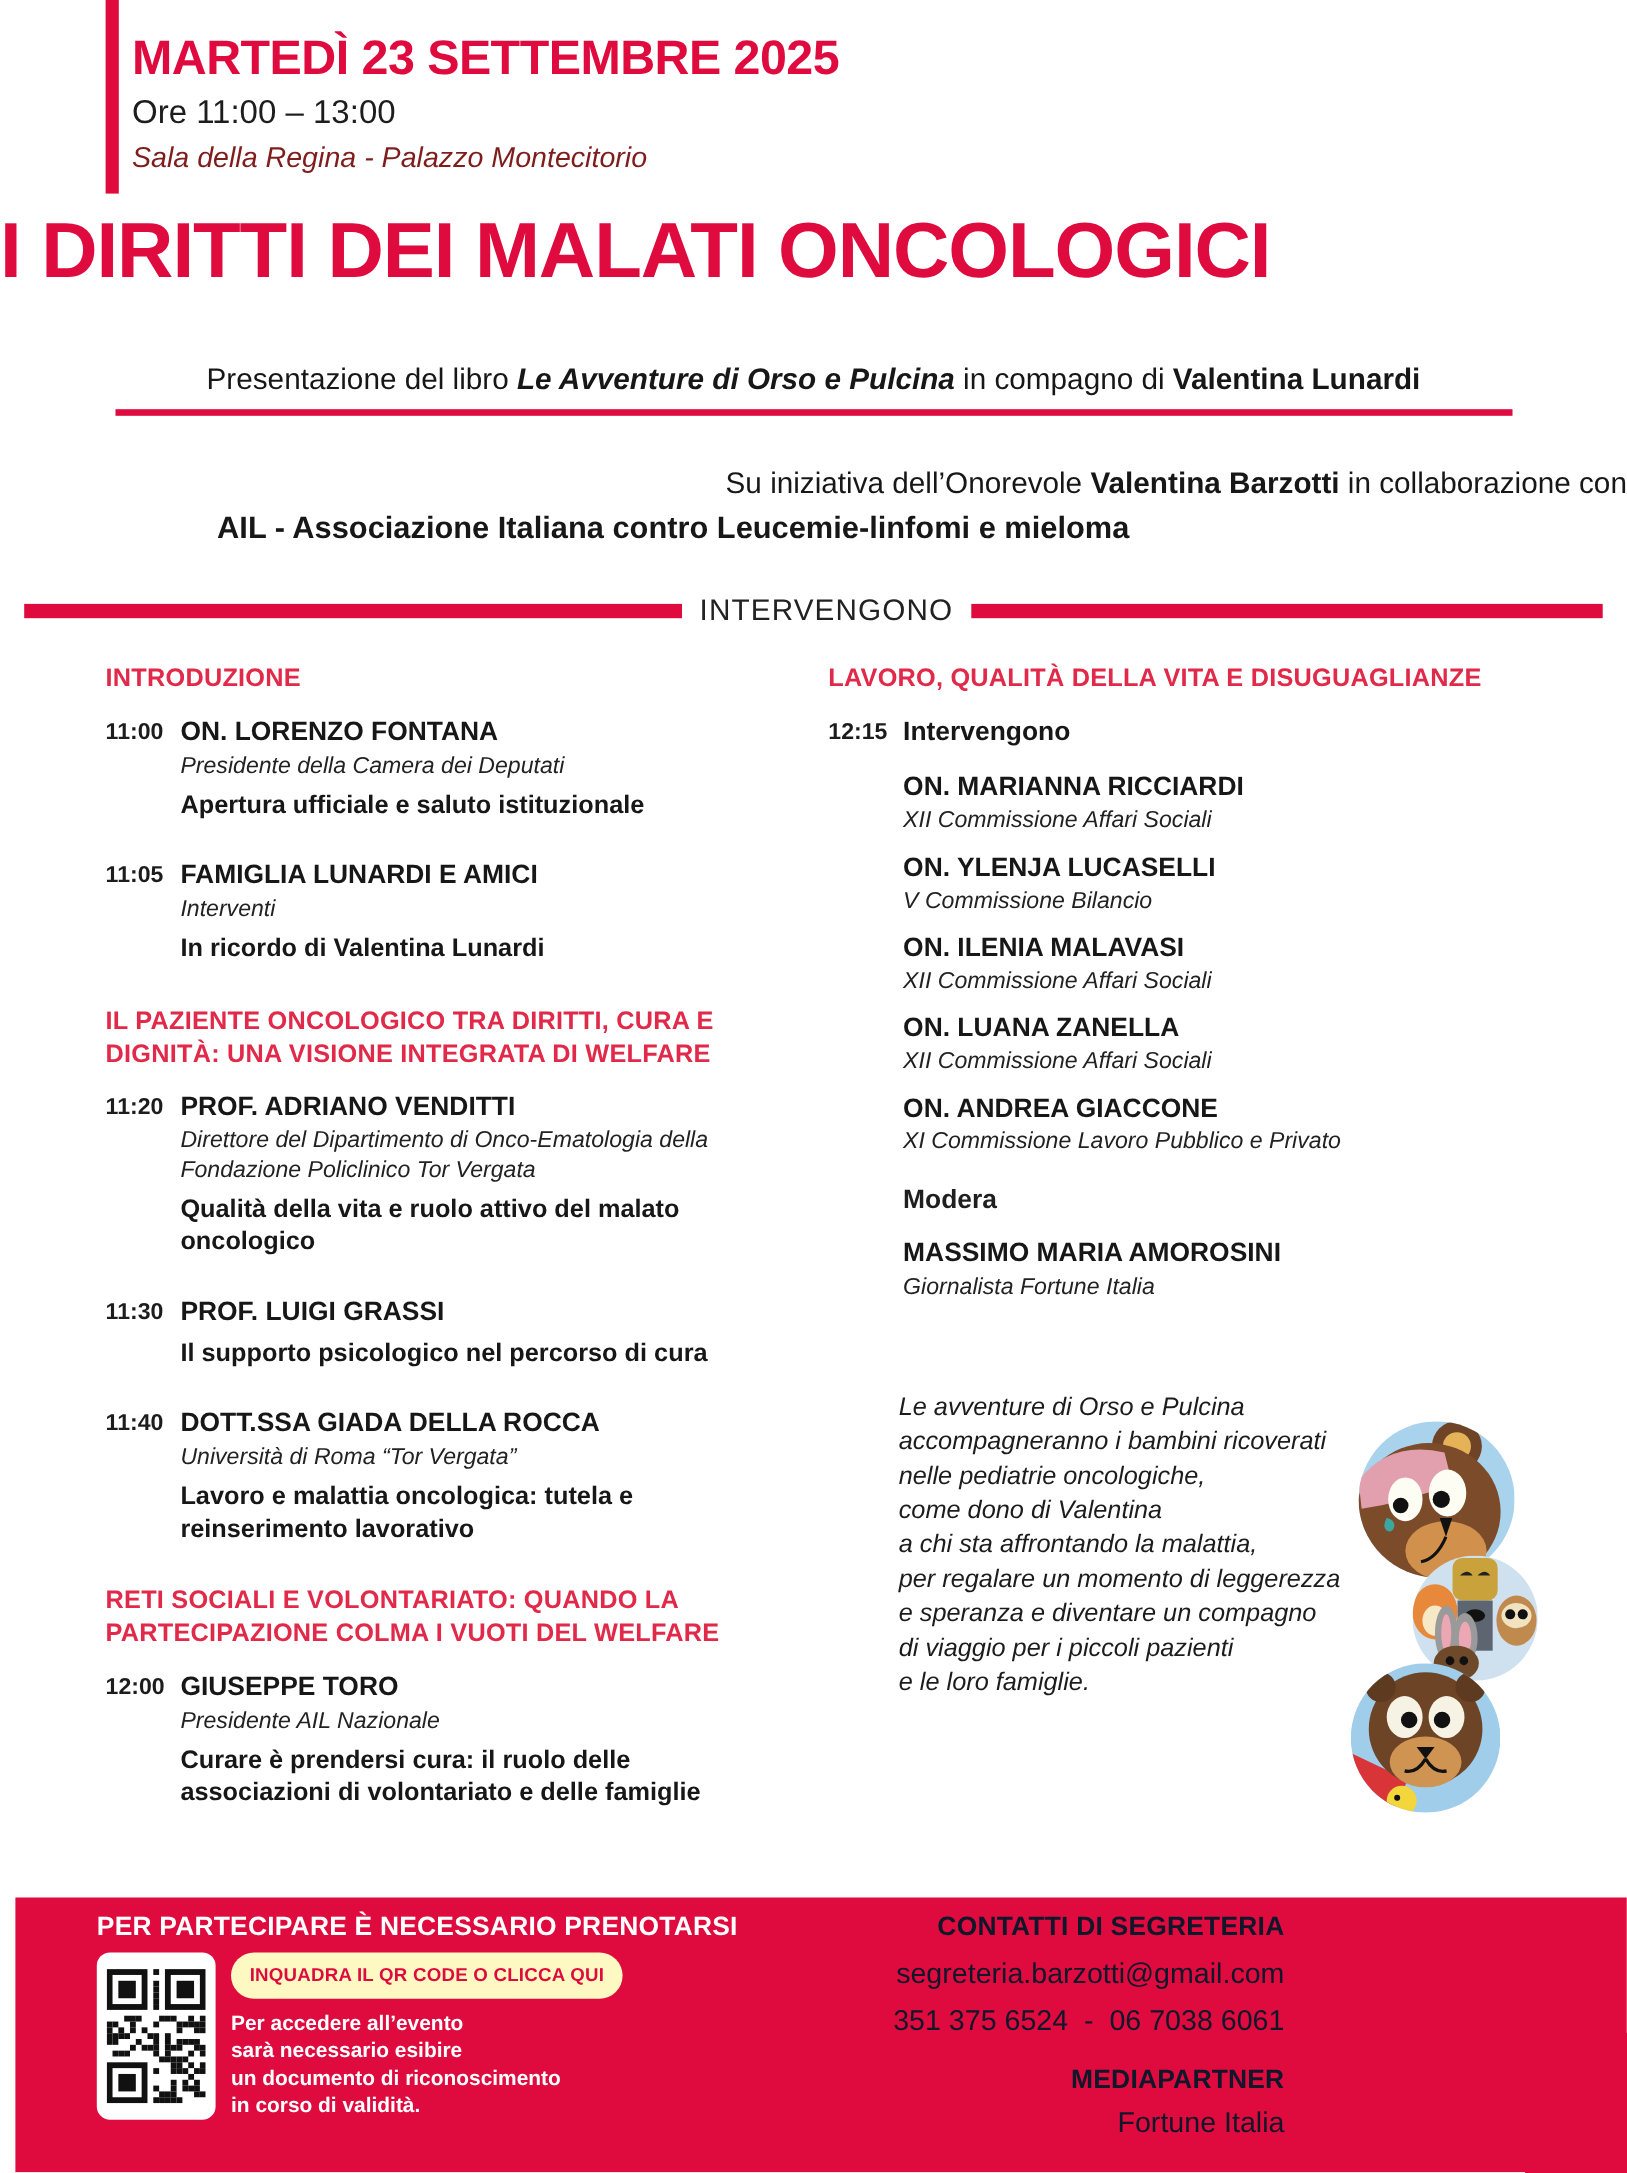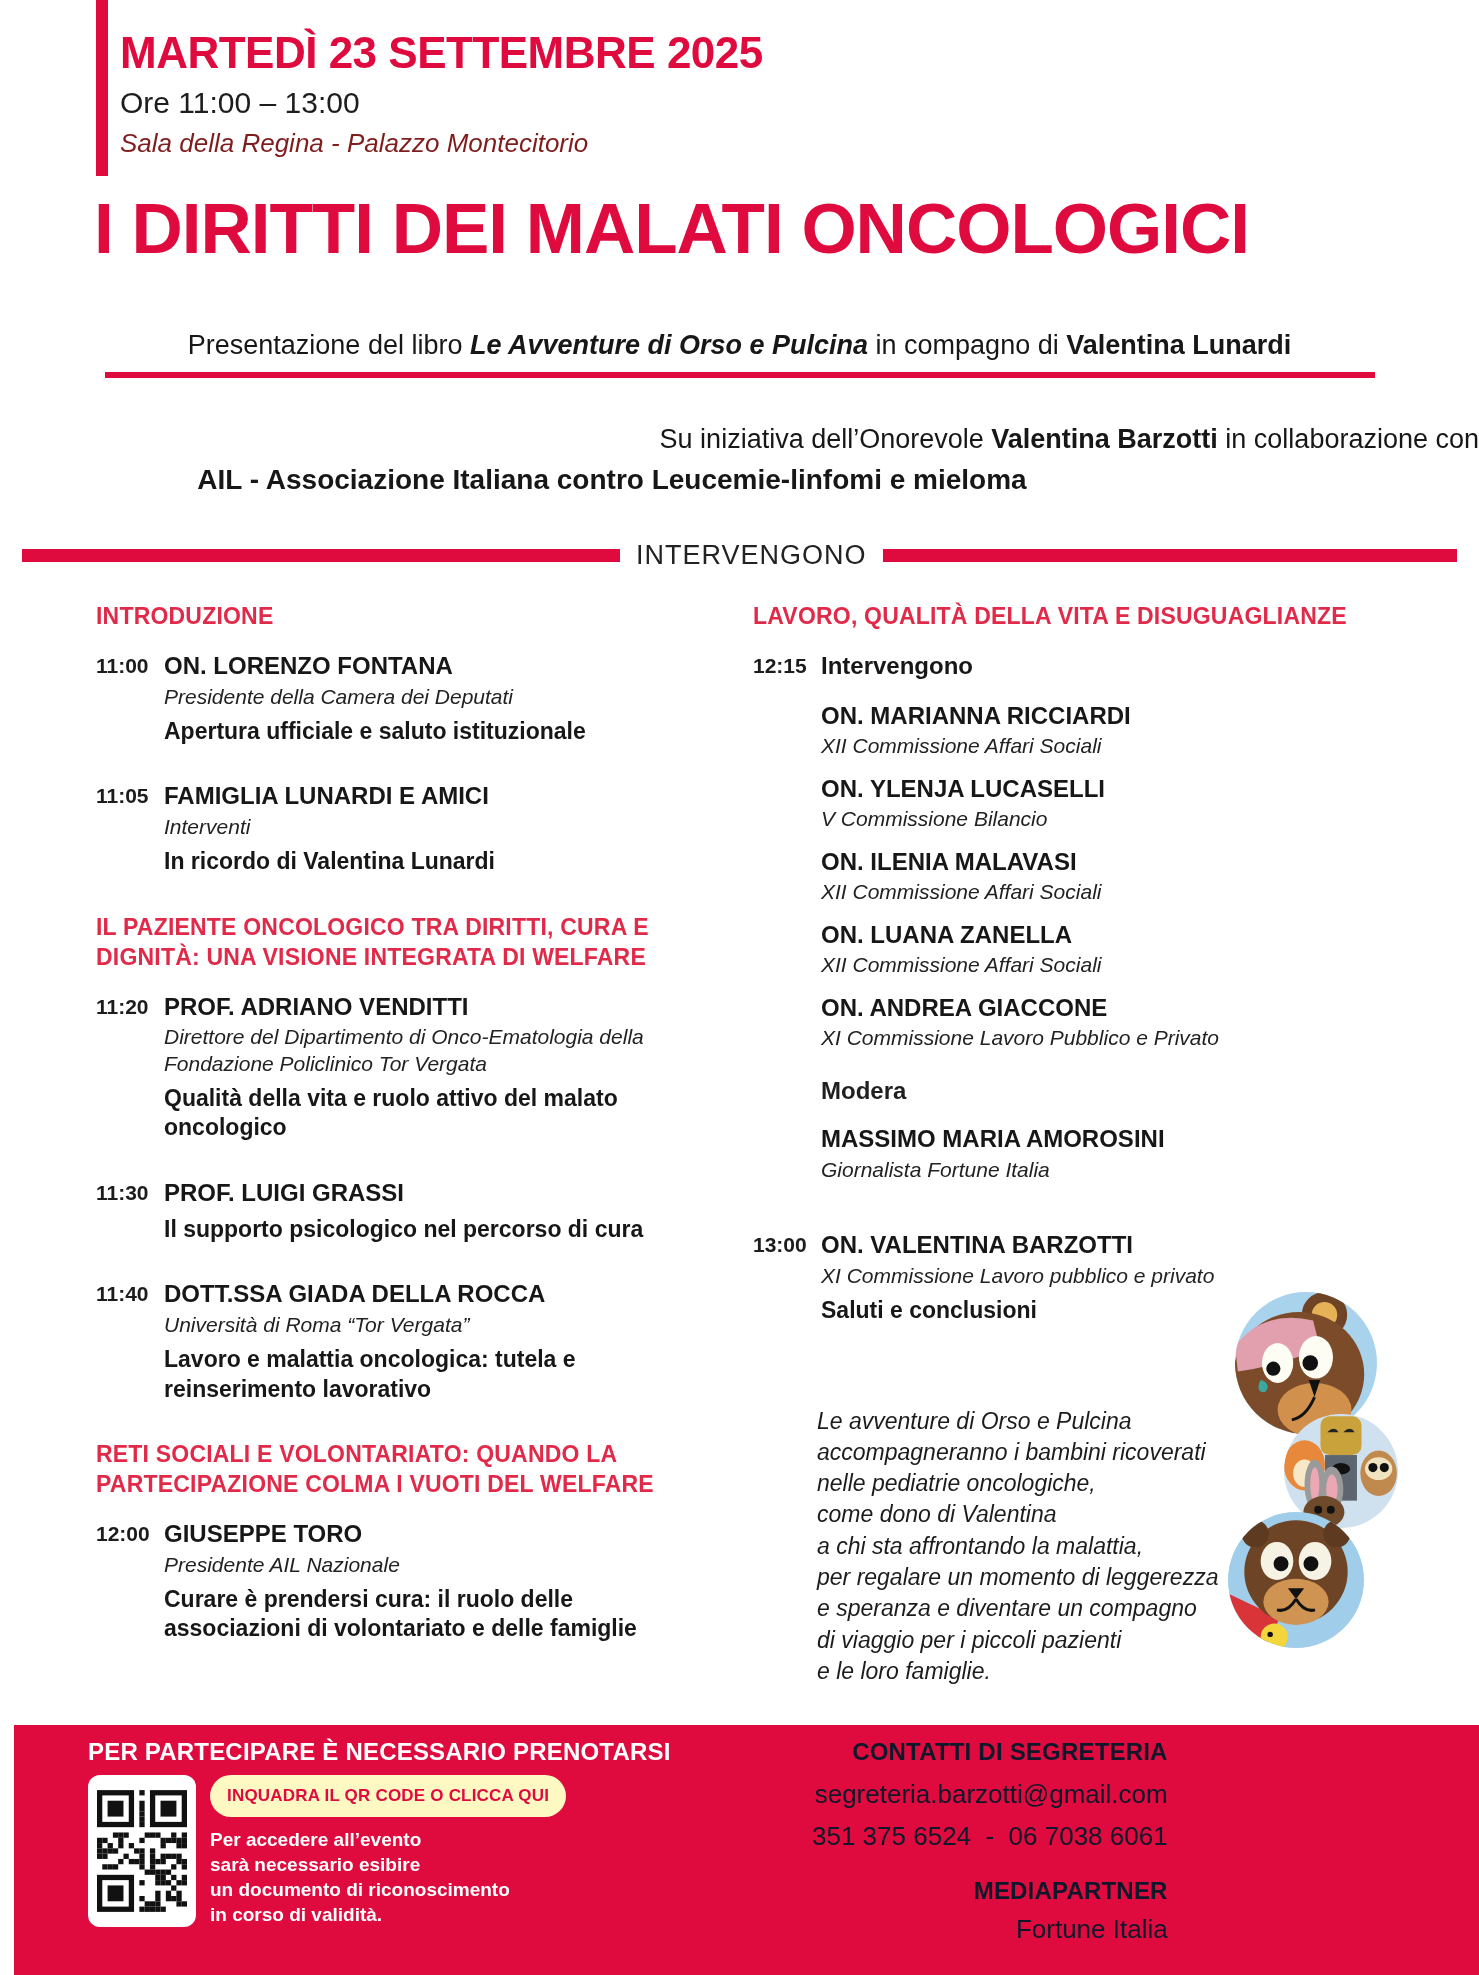--- a/index.html
+++ b/index.html
@@ -6,21 +6,21 @@
   body{width:1479px;height:1975px;font-family:"Liberation Sans", sans-serif;color:#1f1f1f;}
   .page{position:relative;width:1479px;height:1975px;background:#fff;overflow:hidden;}
 
   
   .accent-bar{position:absolute;left:96px;top:0;width:12px;height:176px;background:var(--accent);}
   .hdr{position:absolute;left:120px;top:28px;}
   .hdr-date{font-size:44px;font-weight:bold;color:var(--accent);letter-spacing:-0.5px;}
   .hdr-time{font-size:30px;margin-top:8px;color:#1d1d1d;}
   .hdr-venue{font-size:26px;font-style:italic;margin-top:8px;color:#7f1d1d;}
 
-  .main-title{position:absolute;left:0;top:188px;width:1343px;text-align:center;
+  .main-title{position:absolute;left:0;top:188px;width:1343px;
               font-size:71px;font-weight:800;color:var(--accent);letter-spacing:-1px;}
 
   .subtitle{position:absolute;left:0;top:330px;width:1479px;text-align:center;font-size:27px;color:#171717;}
   .subtitle .bi{font-weight:bold;font-style:italic;}
   .subtitle .b{font-weight:bold;}
   .subtitle-rule{position:absolute;left:105px;top:372px;width:1270px;height:6px;background:var(--accent);}
 
   .initiative{position:absolute;left:0;top:424px;width:1479px;text-align:right;font-size:27px;color:#171717;}
   .initiative .b{font-weight:bold;}
   .org-line{position:absolute;left:0;top:464px;width:1224px;text-align:center;font-size:28px;font-weight:bold;color:#171717;}
@@ -204,28 +204,20 @@
         <div class="p-role">XI Commissione Lavoro Pubblico e Privato</div>
       </div>
     </div>
 
     <div class="modera">Modera</div>
     <div class="moderator">
       <div class="p-name">MASSIMO MARIA AMOROSINI</div>
       <div class="p-role">Giornalista Fortune Italia</div>
     </div>
 
-    <div class="prog-item closing">
-      <div class="p-time">13:00</div>
-      <div class="p-body">
-        <div class="p-name">ON. VALENTINA BARZOTTI</div>
-        <div class="p-role">XI Commissione Lavoro pubblico e privato</div>
-        <div class="p-talk">Saluti e conclusioni</div>
-      </div>
-    </div>
 
     <div class="book-note">Le avventure di Orso e Pulcina
 accompagneranno i bambini ricoverati
 nelle pediatrie oncologiche,
 come dono di Valentina
 a chi sta affrontando la malattia,
 per regalare un momento di leggerezza
 e speranza e diventare un compagno
 di viaggio per i piccoli pazienti
 e le loro famiglie.</div>

